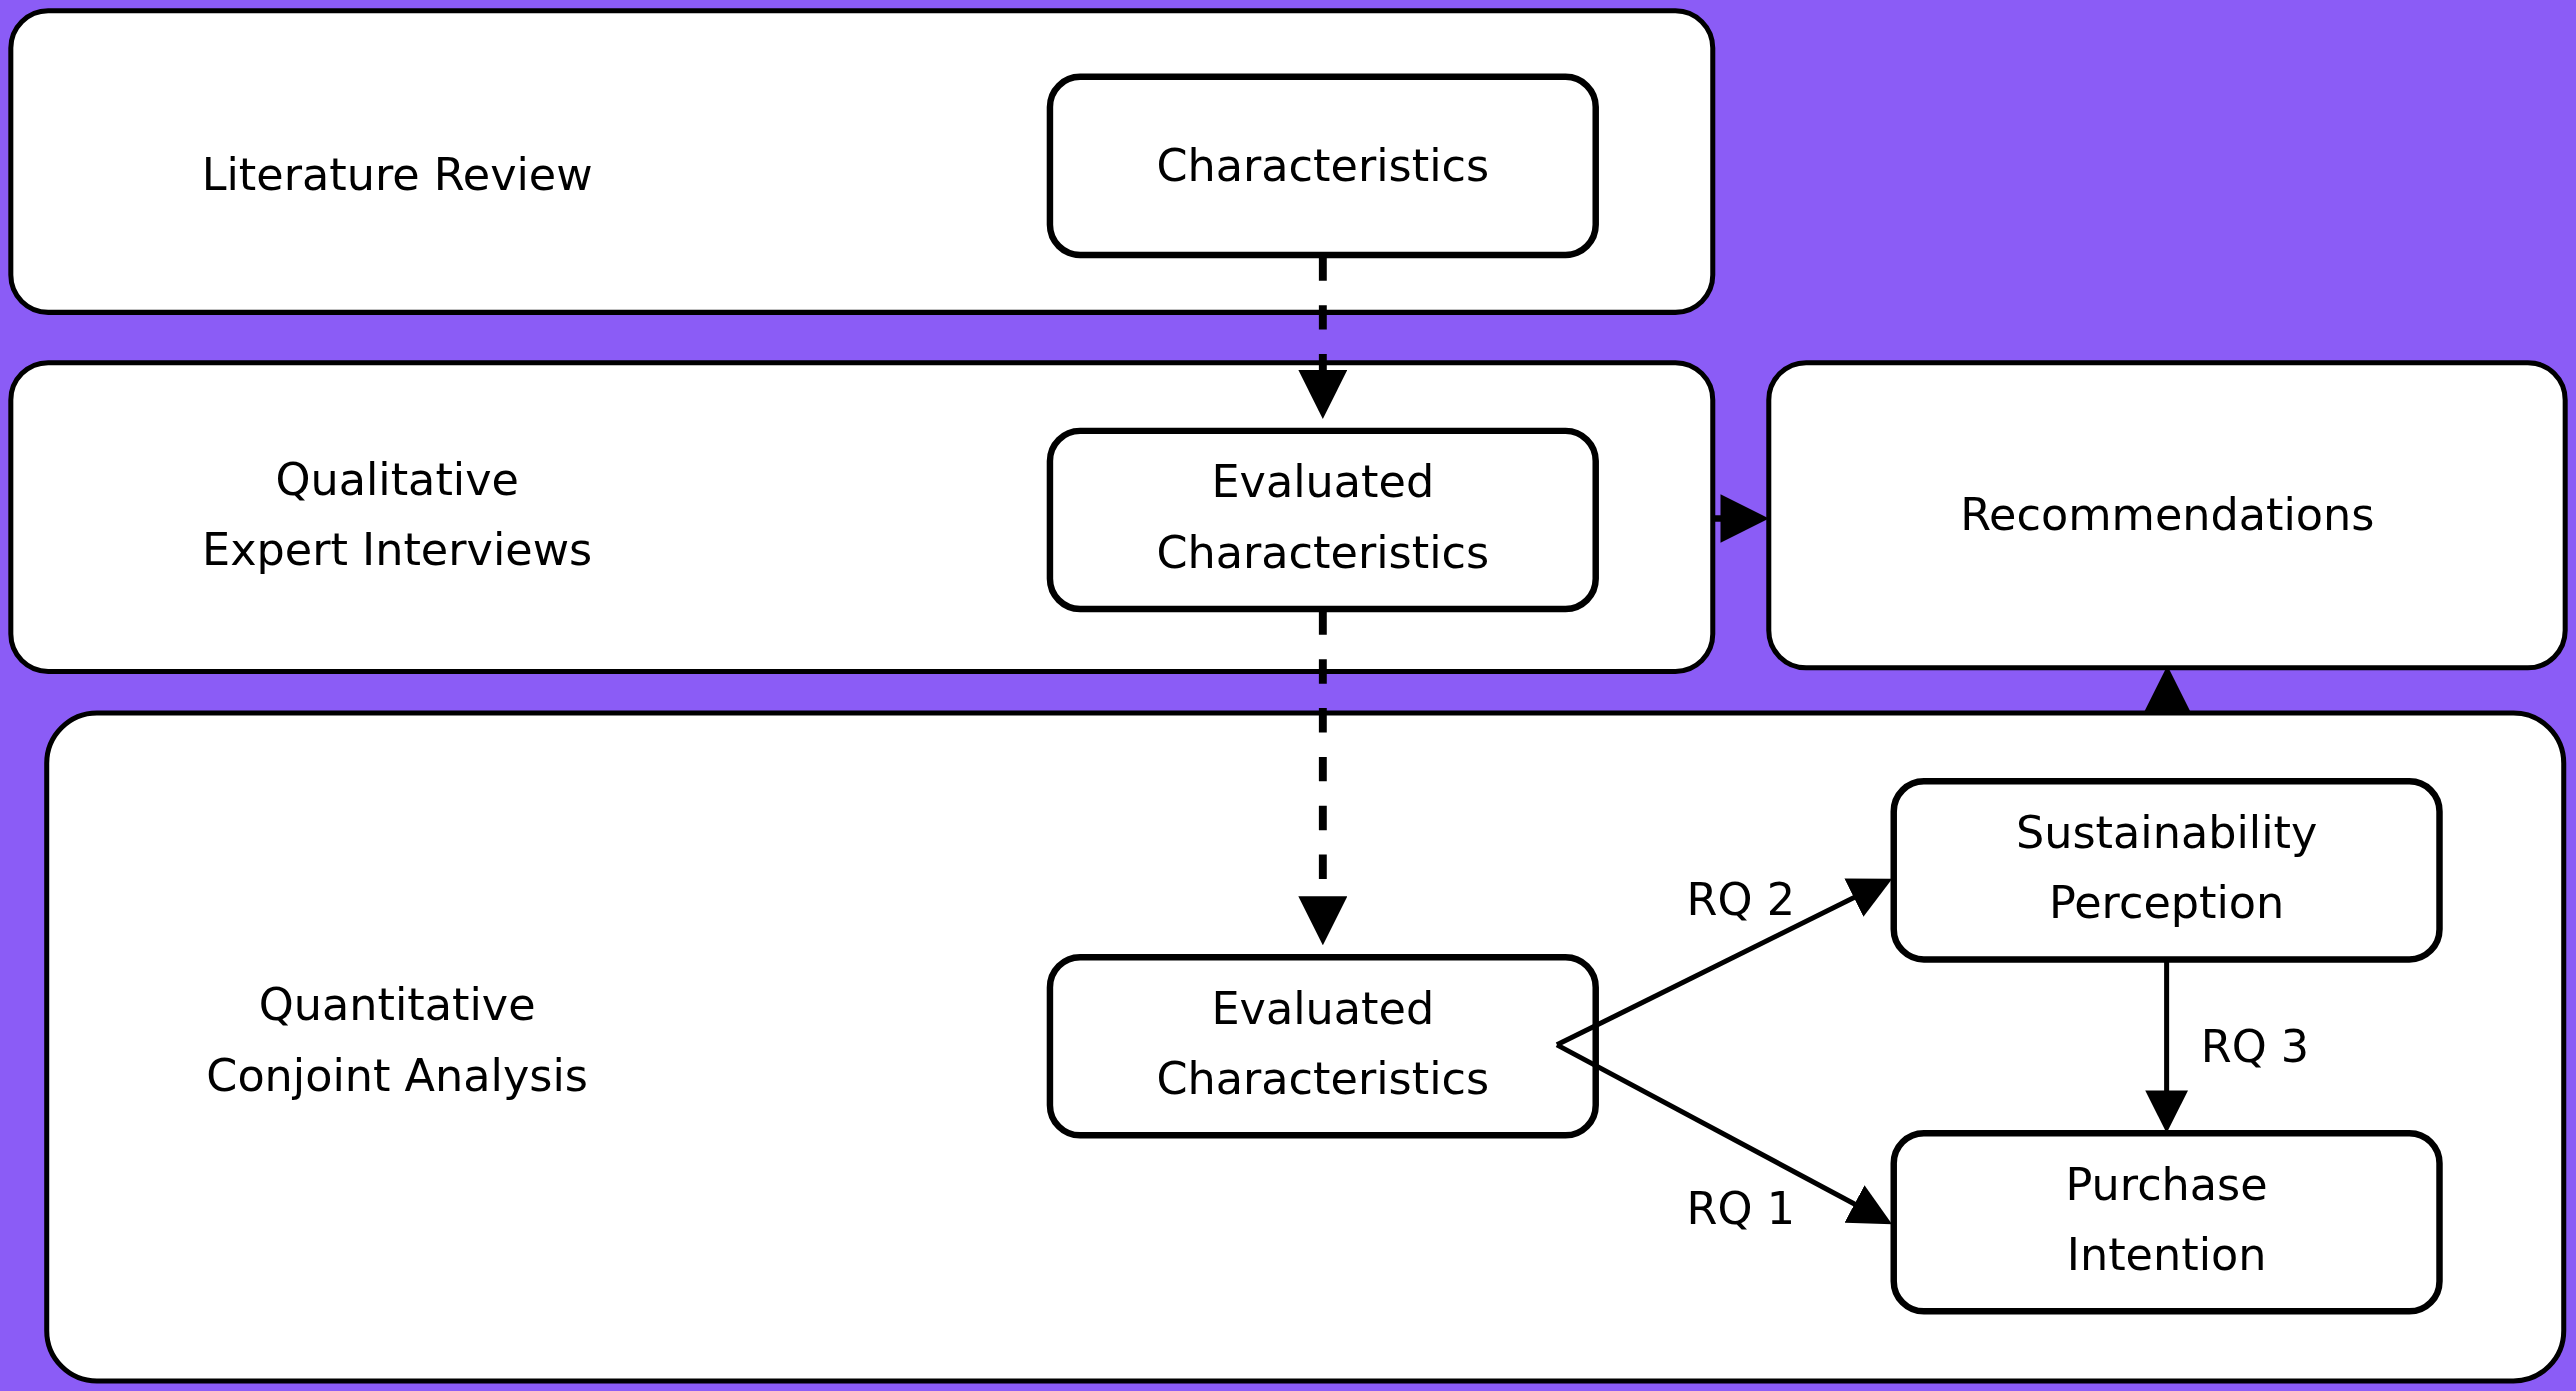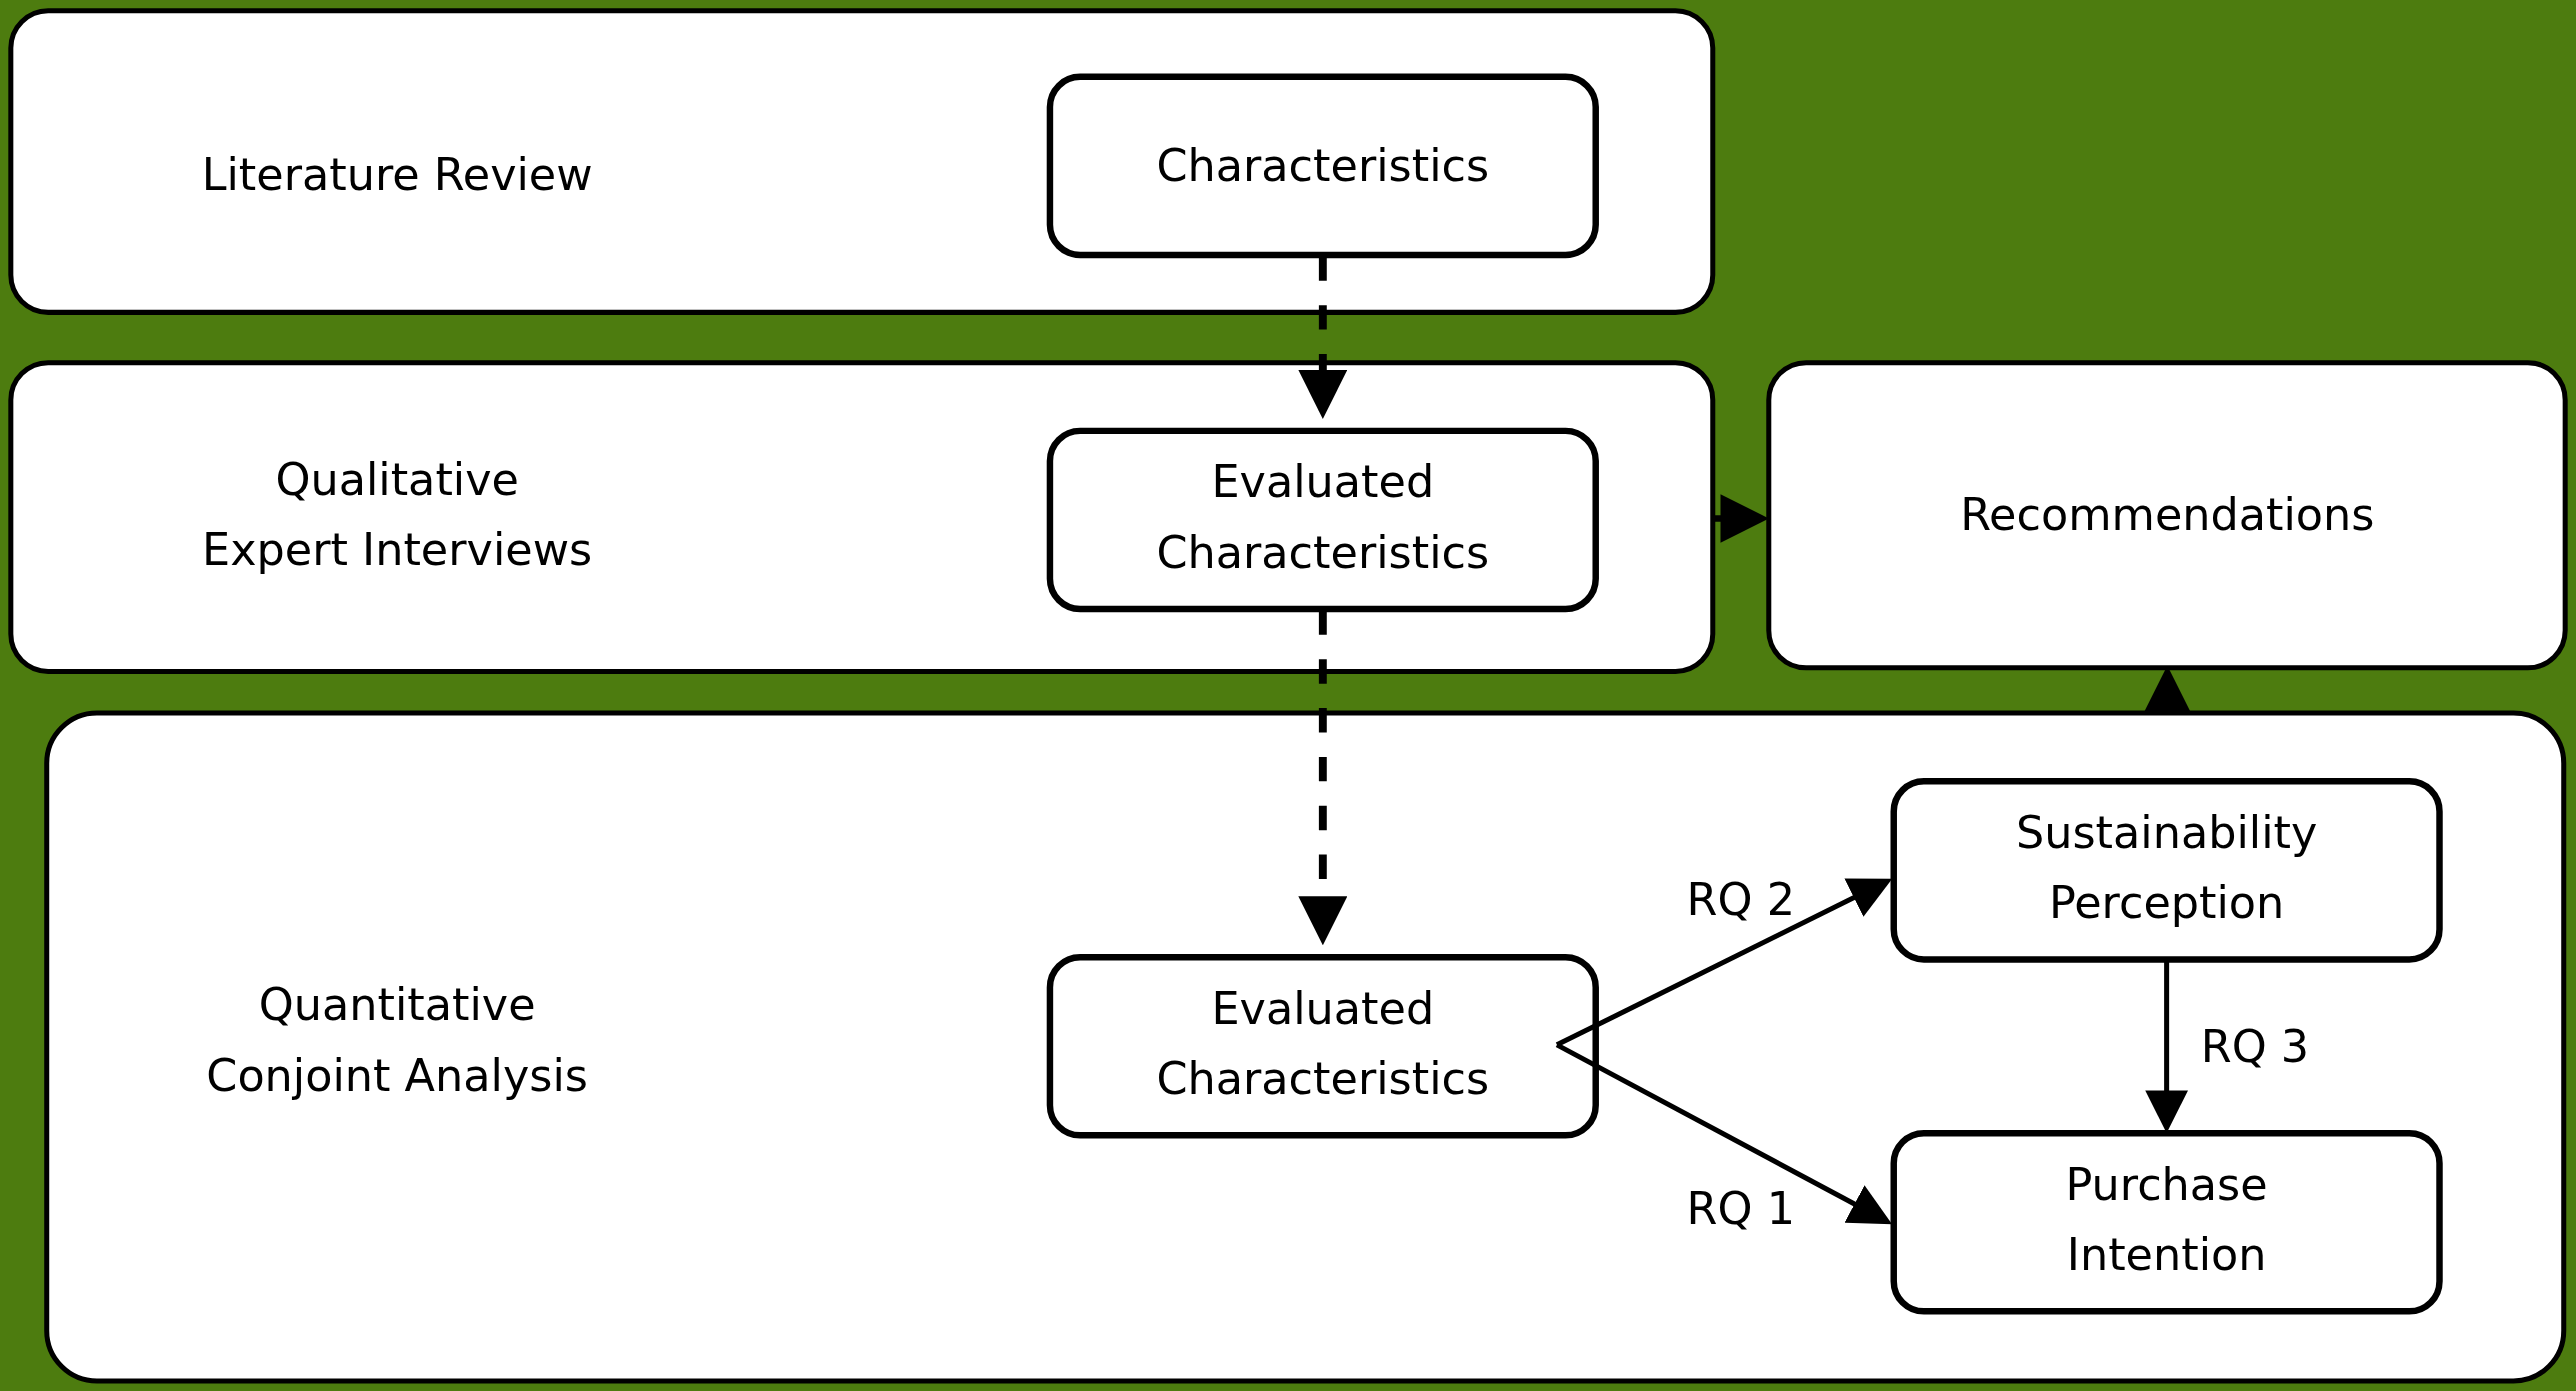--- a/index.html
+++ b/index.html
@@ -7,21 +7,21 @@
     padding: 0;
     background: #ffffff;
   }
   body {
     font-family: "DejaVu Sans", "Liberation Sans", sans-serif;
   }
   #diagram-root {
     position: relative;
     width: 2576px;
     height: 1391px;
-    background: #4d7c0f;
+    background: #8b5cf6;
     overflow: hidden;
   }
   svg.layer {
     position: absolute;
     top: 0;
     left: 0;
     width: 2576px;
     height: 1391px;
   }
   .panel-rect {

